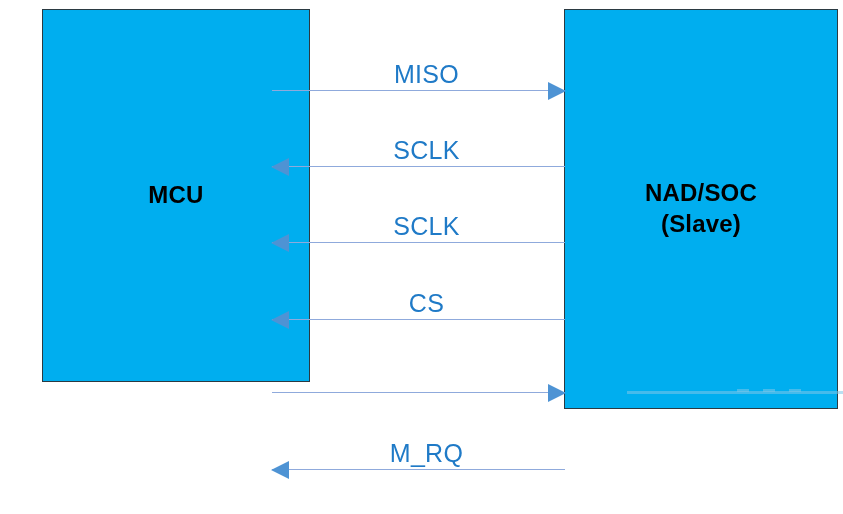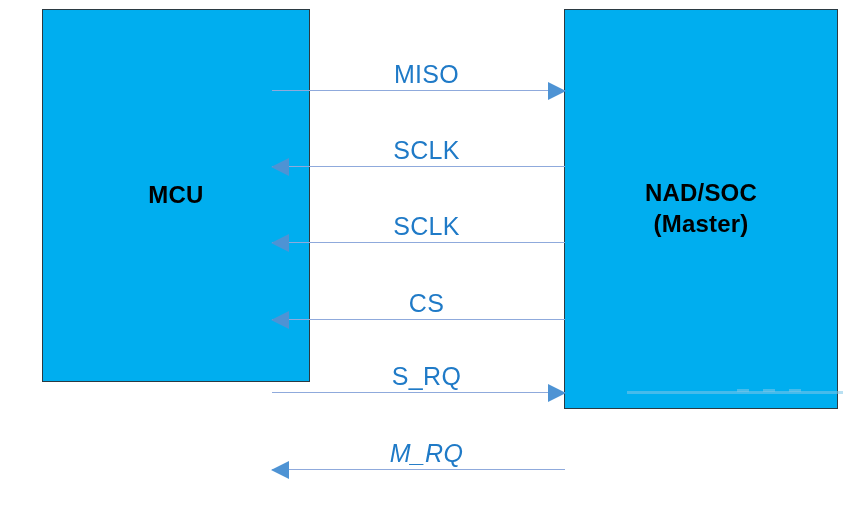--- a/index.html
+++ b/index.html
@@ -108,21 +108,21 @@
 <body>
 
 <div id="canvas">
 
   <div class="node" id="node-mcu">
     <span class="node-line">MCU</span>
   </div>
 
   <div class="node" id="node-nadsoc">
     <span class="node-line">NAD/SOC</span>
-    <span class="node-line">(Master)</span>
+    <span class="node-line">(Slave)</span>
     <div class="artefact" style="left:62px;  bottom:14px; width:240px;"></div>
     <div class="artefact" style="left:172px; bottom:16px; width:12px;"></div>
     <div class="artefact" style="left:198px; bottom:16px; width:12px;"></div>
     <div class="artefact" style="left:224px; bottom:16px; width:12px;"></div>
   </div>
 
   <div class="connector" style="top:47px;">
     <div class="conn-label">MISO</div>
     <div class="conn-line"></div>
     <div class="conn-head right"></div>
@@ -140,24 +140,23 @@
     <div class="conn-head left"></div>
   </div>
 
   <div class="connector" style="top:276px;">
     <div class="conn-label">CS</div>
     <div class="conn-line"></div>
     <div class="conn-head left"></div>
   </div>
 
   <div class="connector" style="top:349px;">
-    <div class="conn-label">S_RQ</div>
     <div class="conn-line"></div>
     <div class="conn-head right"></div>
   </div>
 
-  <div class="connector" style="top:426px;font-style:italic;">
+  <div class="connector" style="top:426px;">
     <div class="conn-label">M_RQ</div>
     <div class="conn-line"></div>
     <div class="conn-head left"></div>
   </div>
 
 </div>
 
 </body></html>

